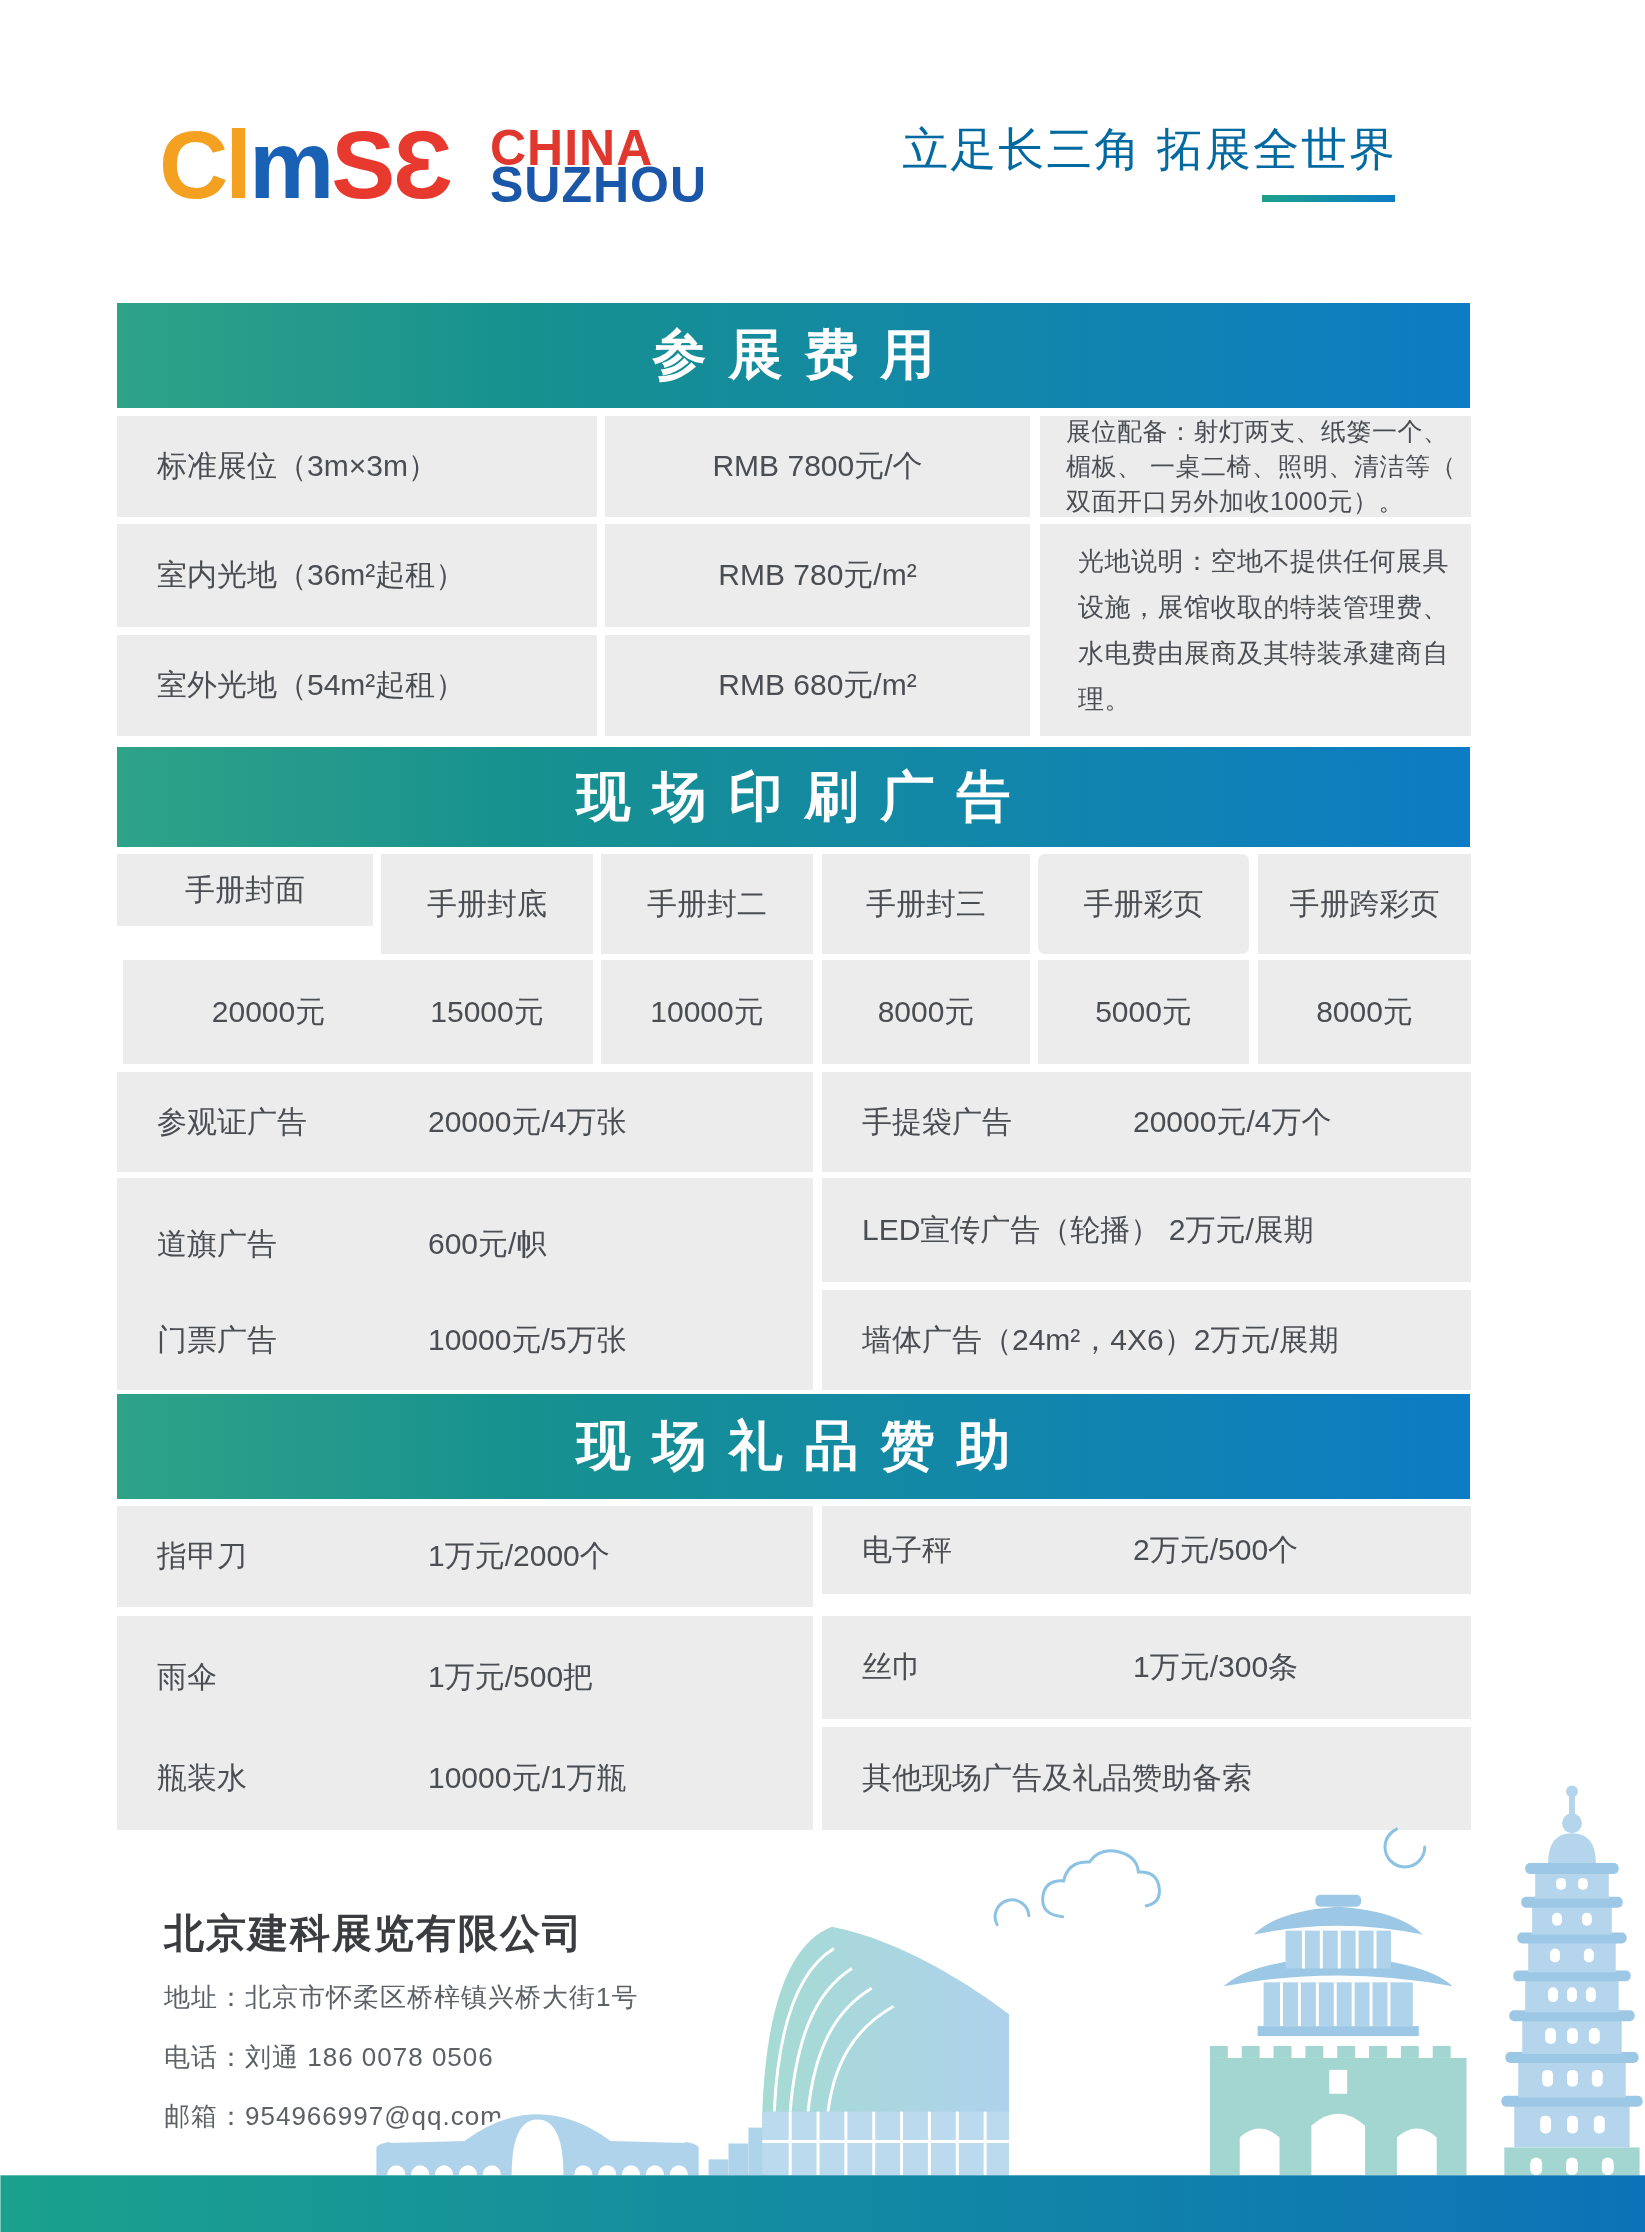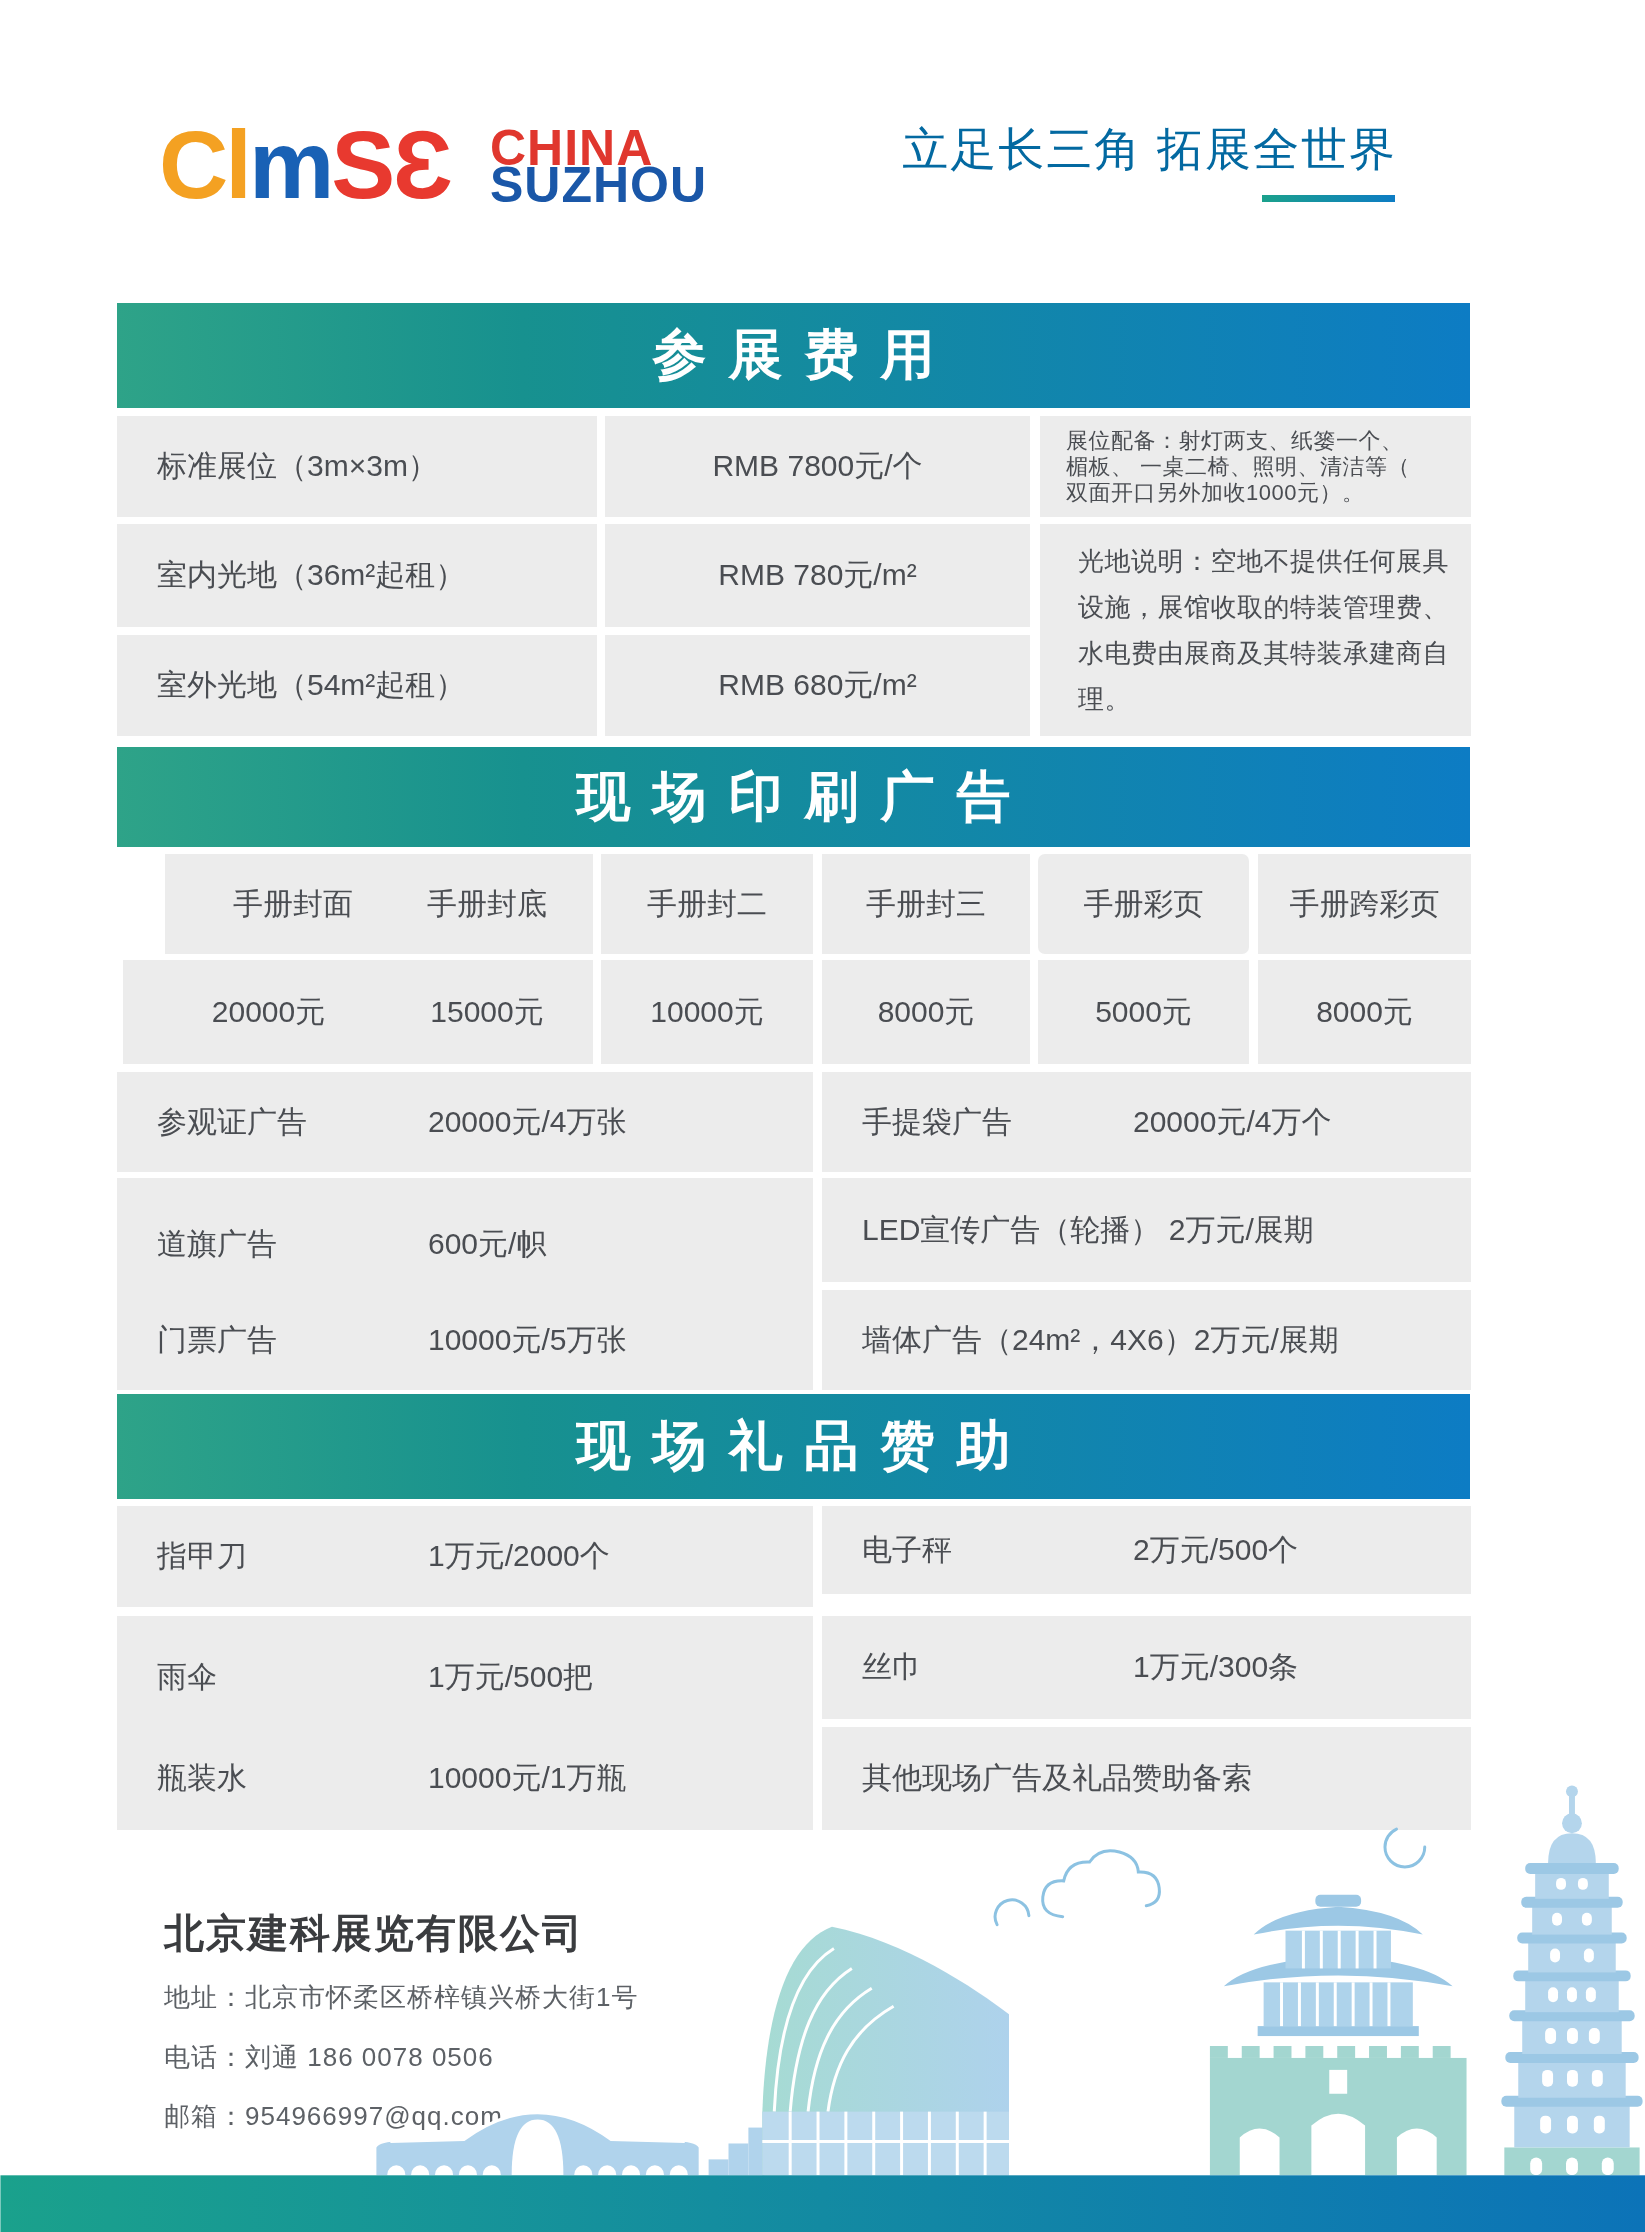--- a/index.html
+++ b/index.html
@@ -25,21 +25,21 @@
       display:flex; align-items:center; justify-content:center; }
   .banner-1 { top:303px; height:105px; }
   .banner-2 { top:747px; height:100px; }
   .banner-3 { top:1394px; height:105px; }
 
   
   .cell { position:absolute; background:#ececec; color:#4a4d52; font-size:30px;
       display:flex; align-items:center; }
   .cell.center { justify-content:center; text-align:center; }
   .cell.padL { padding-left:40px; }
-  .note { font-size:22px; line-height:26px; white-space:pre-line; letter-spacing:0.5px; }
+  .note { font-size:25px; line-height:35px; white-space:pre-line; letter-spacing:0.5px; }
   .note-b { font-size:26px; line-height:46px; padding-left:38px; padding-right:10px; }
   .pair-label { display:inline-block; width:271px; white-space:nowrap; }
   .pair-value { white-space:nowrap; }
 
   
   .company-name { position:absolute; left:164px; top:1906px; font-size:40px; font-weight:700; color:#3a3c3f; letter-spacing:2px; }
   .info-line { position:absolute; left:164px; font-size:26px; color:#5d6166; letter-spacing:1px; }
   .info-addr { top:1980px; }
   .info-phone { top:2040px; }
   .info-mail { top:2099px; }
@@ -88,21 +88,21 @@
 
   <div class="cell padL" style="left:117px; top:635px; width:480px; height:101px;">
       <span>室外光地（54m²起租）</span>
     </div>
   <div class="cell center" style="left:605px; top:635px; width:425px; height:101px;">
       <span>RMB 680元/m²</span>
     </div>
 
   <div class="banner banner-2">现场印刷广告</div>
 
-  <div class="cell center" style="left:117px;  top:854px; width:256px; height:100px;margin-left:48px;">
+  <div class="cell center" style="left:117px;  top:854px; width:256px; height:72px;">
       <span>手册封面</span>
     </div>
   <div class="cell center" style="left:381px;  top:854px; width:212px; height:100px;">
       <span>手册封底</span>
     </div>
   <div class="cell center" style="left:601px;  top:854px; width:212px; height:100px;">
       <span>手册封二</span>
     </div>
   <div class="cell center" style="left:822px;  top:854px; width:208px; height:100px;">
       <span>手册封三</span>

